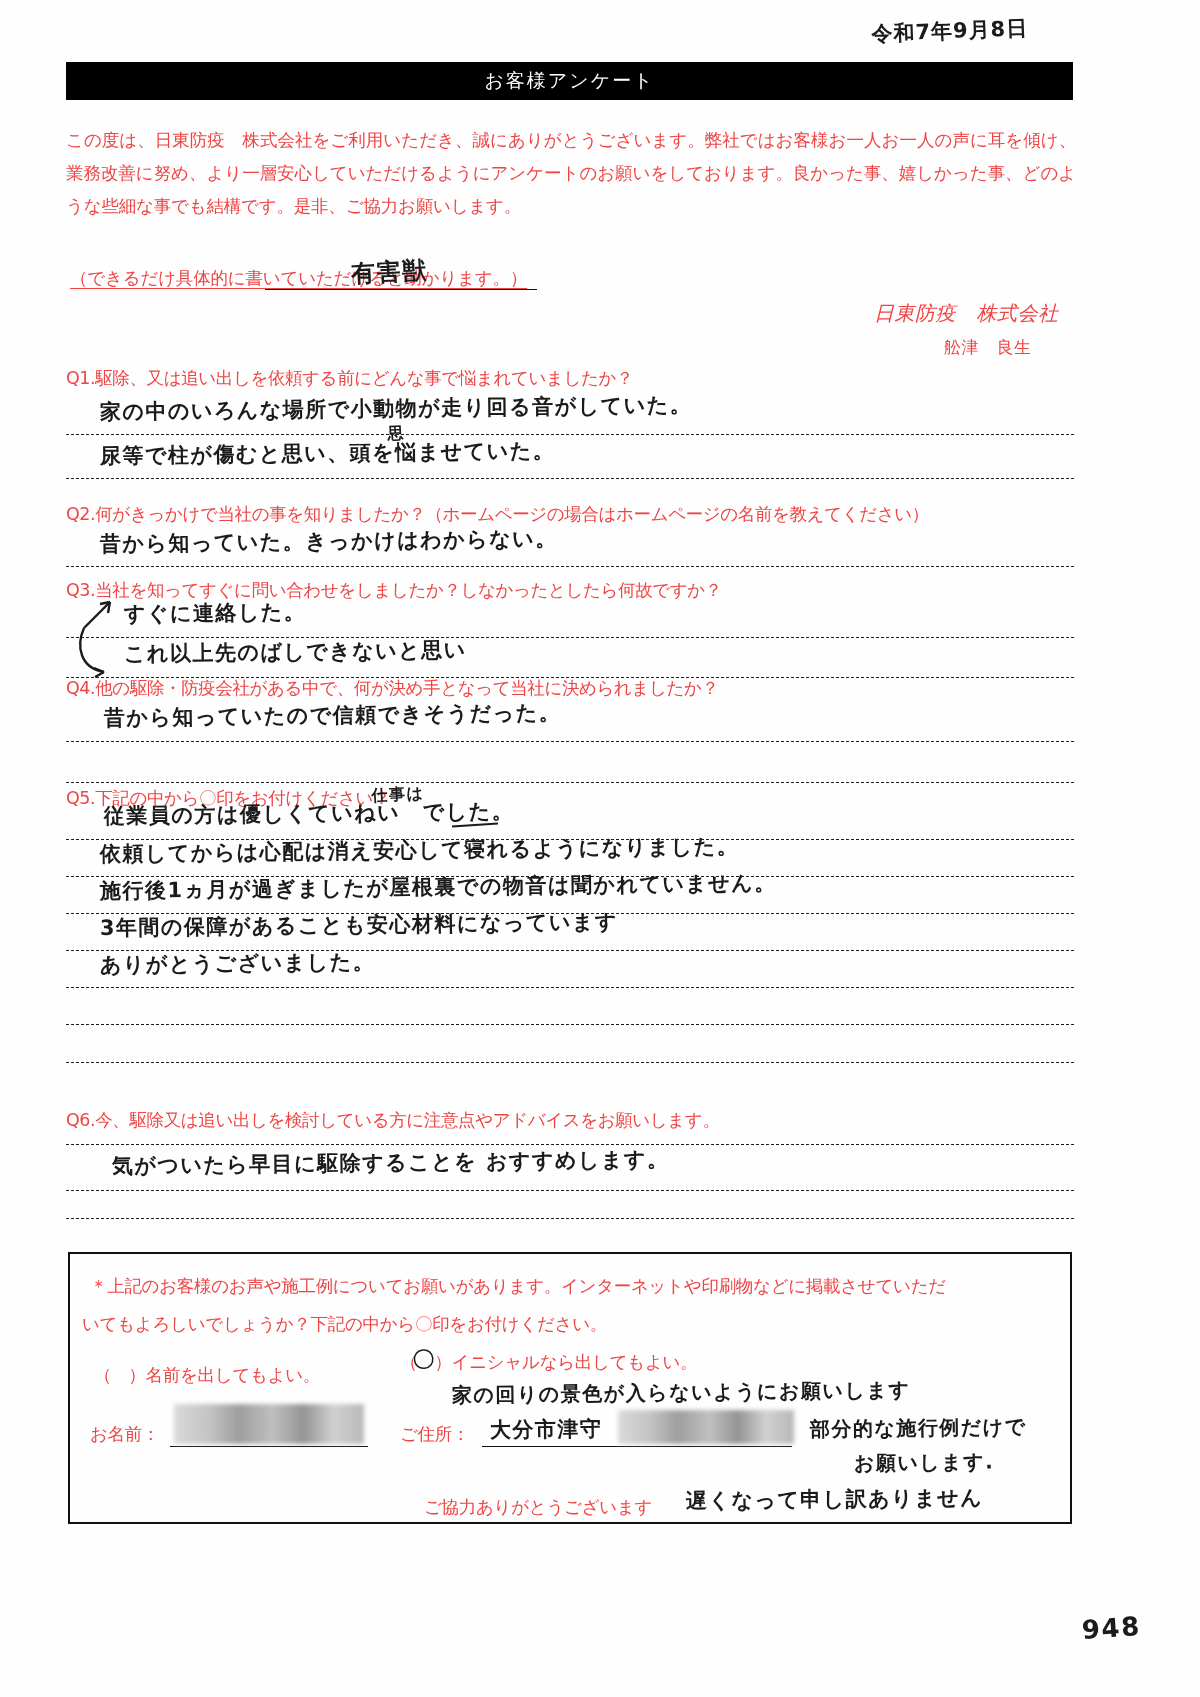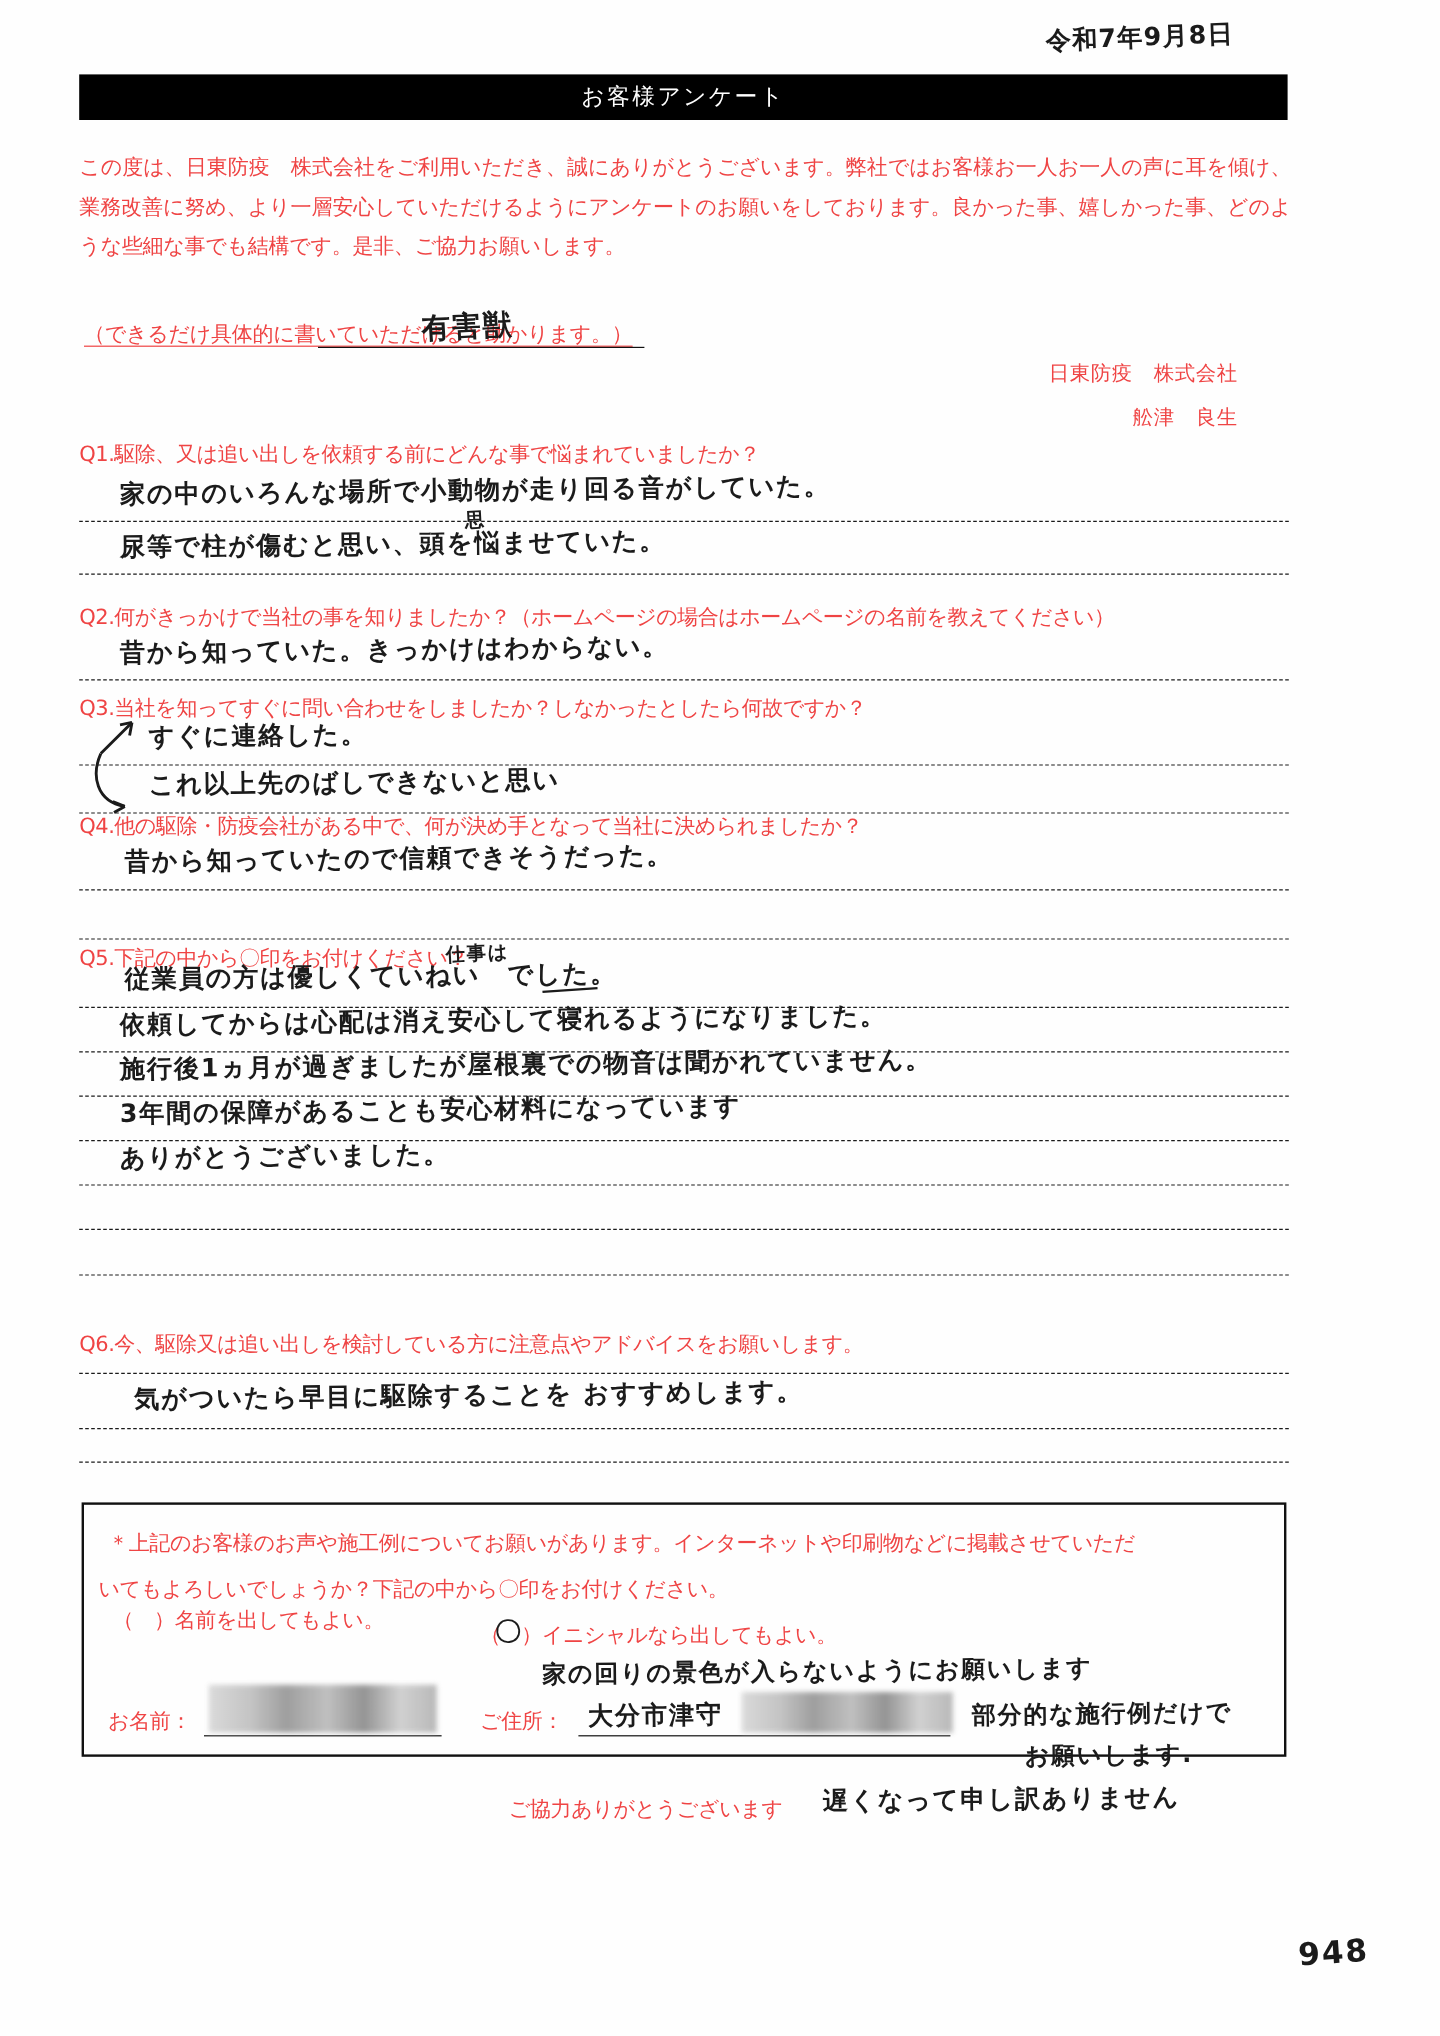--- a/index.html
+++ b/index.html
@@ -111,22 +111,23 @@
     top: 258px;
     font-size: 24px;
     transform: rotate(-3deg);
   }
 
   
   .sig-company {
     position: absolute;
     left: 874px;
     top: 300px;
-    font-size: 17px;
+    font-size: 20px;
     letter-spacing: 0.5px;
+    font-style: italic;
   }
   .sig-person {
     position: absolute;
     left: 944px;
     top: 336px;
     font-size: 17px;
     letter-spacing: 0.5px;
   }
 
   
@@ -166,21 +167,21 @@
 
   
   .arrow-svg { position: absolute; }
 
   
   .consent-box {
     position: absolute;
     left: 68px;
     top: 1252px;
     width: 1004px;
-    height: 212px;
+    height: 272px;
     border: 2px solid #111;
     box-sizing: border-box;
   }
   .consent-line {
     position: absolute;
     font-size: 17.5px;
     letter-spacing: -0.3px;
     white-space: nowrap;
   }
   .consent-opt {
@@ -309,21 +310,21 @@
   <div class="q printed" style="top:1108px;">Q6.今、駆除又は追い出しを検討している方に注意点やアドバイスをお願いします。</div>
   <div class="rule" style="top:1144px;"></div>
   <div class="rule" style="top:1190px;"></div>
   <div class="hand ans" style="left:112px; top:1152px;">気がついたら早目に駆除することを おすすめします。</div>
   <div class="rule" style="top:1218px;"></div>
 
   <div class="consent-box">
     <div class="consent-line printed" style="left:20px; top:20px;">＊上記のお客様のお声や施工例についてお願いがあります。インターネットや印刷物などに掲載させていただ</div>
     <div class="consent-line printed" style="left:12px; top:58px;">いてもよろしいでしょうか？下記の中から〇印をお付けください。</div>
 
-    <div class="consent-opt printed" style="left:24px; top:84px;text-align:center;">（　）名前を出してもよい。</div>
+    <div class="consent-opt printed" style="left:24px; top:109px;text-align:center;">（　）名前を出してもよい。</div>
     <div class="consent-opt printed" style="left:330px; top:96px;">（　）イニシャルなら出してもよい。</div>
     <div class="hand circle-mark" style="left:344px; top:92px;">〇</div>
 
     <div class="hand" style="position:absolute; left:382px; top:128px; font-size:20px;">家の回りの景色が入らないようにお願いします</div>
 
     <div class="field-label printed" style="left:20px; top:168px;">お名前：</div>
     <div class="field-rule" style="left:100px; top:192px; width:198px;"></div>
     <div class="redaction" style="left:104px; top:150px; width:190px; height:40px;"></div>
 
     <div class="field-label printed" style="left:330px; top:168px;">ご住所：</div>

